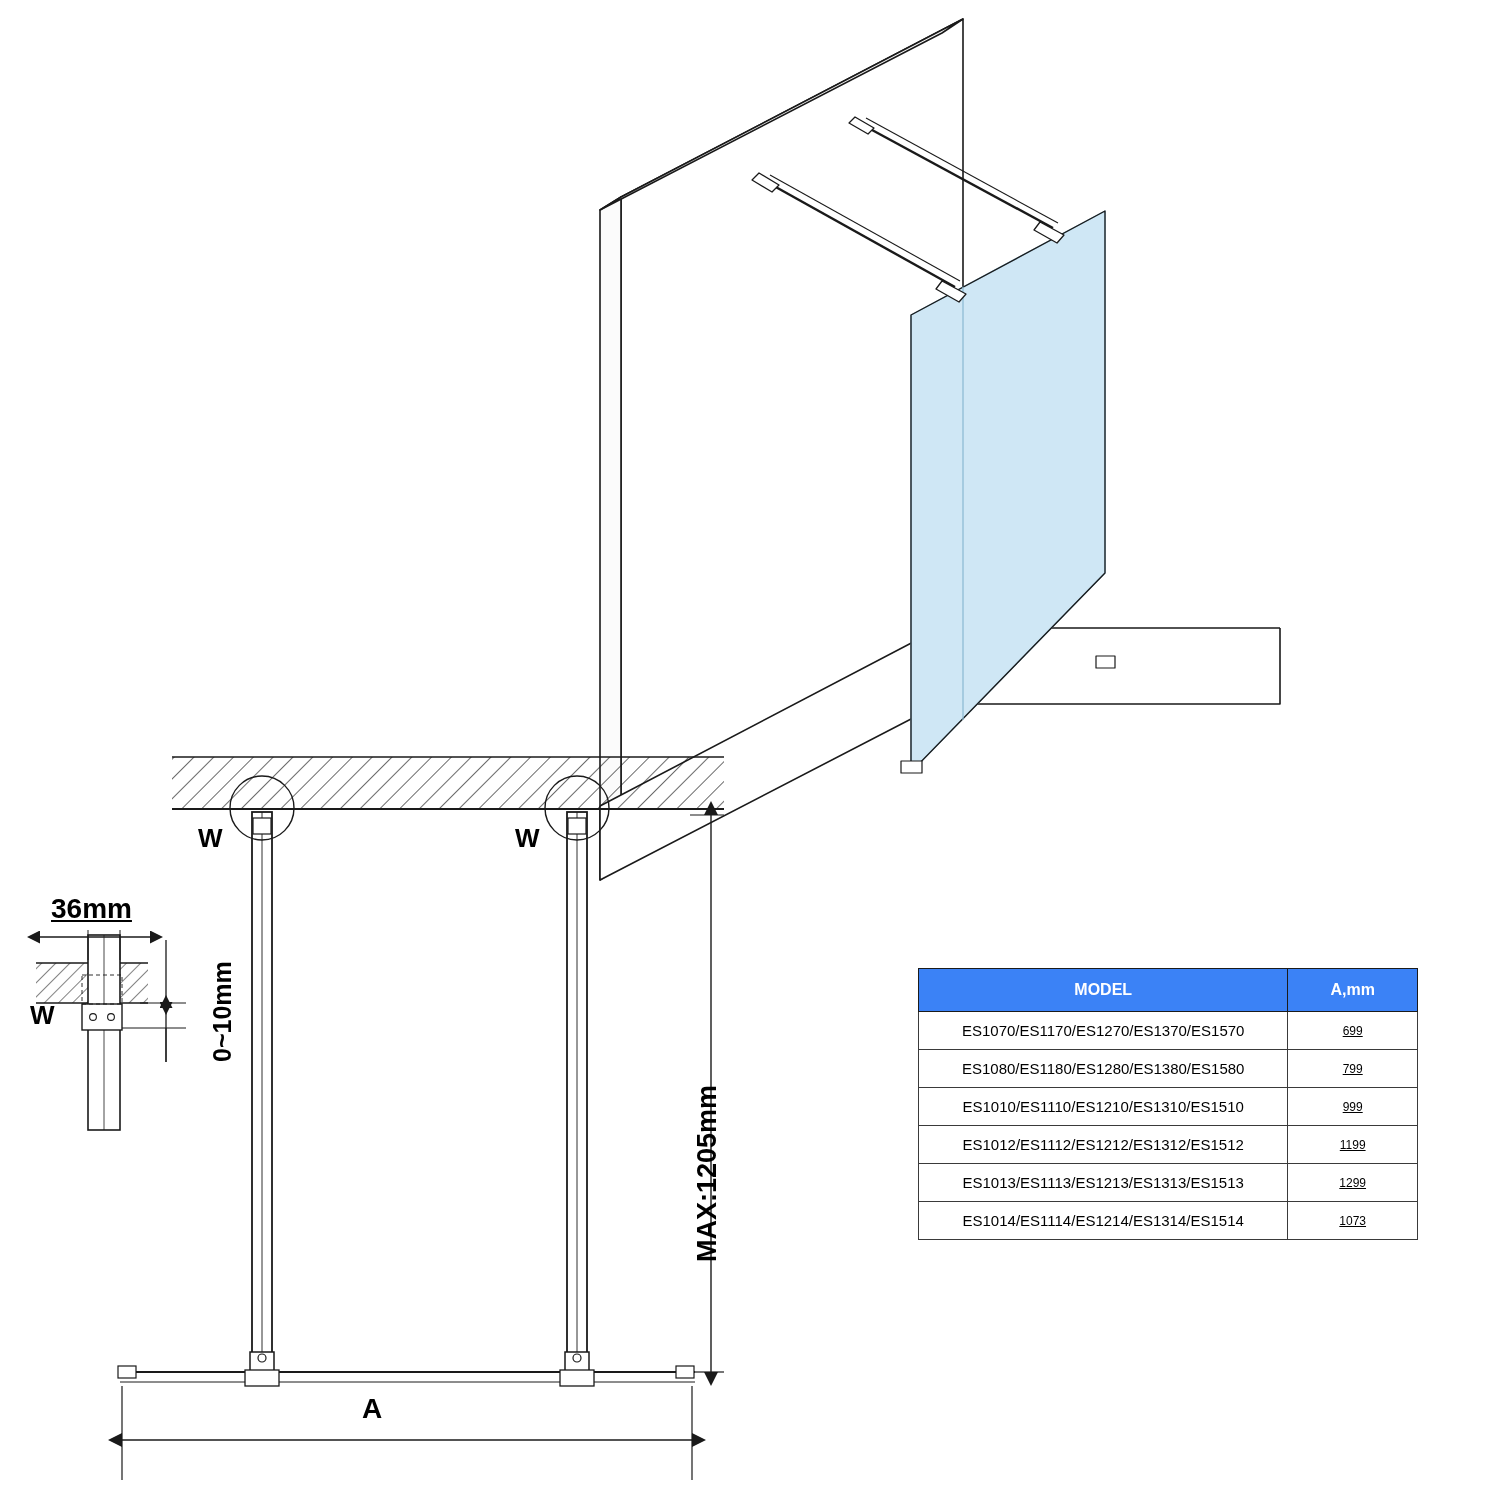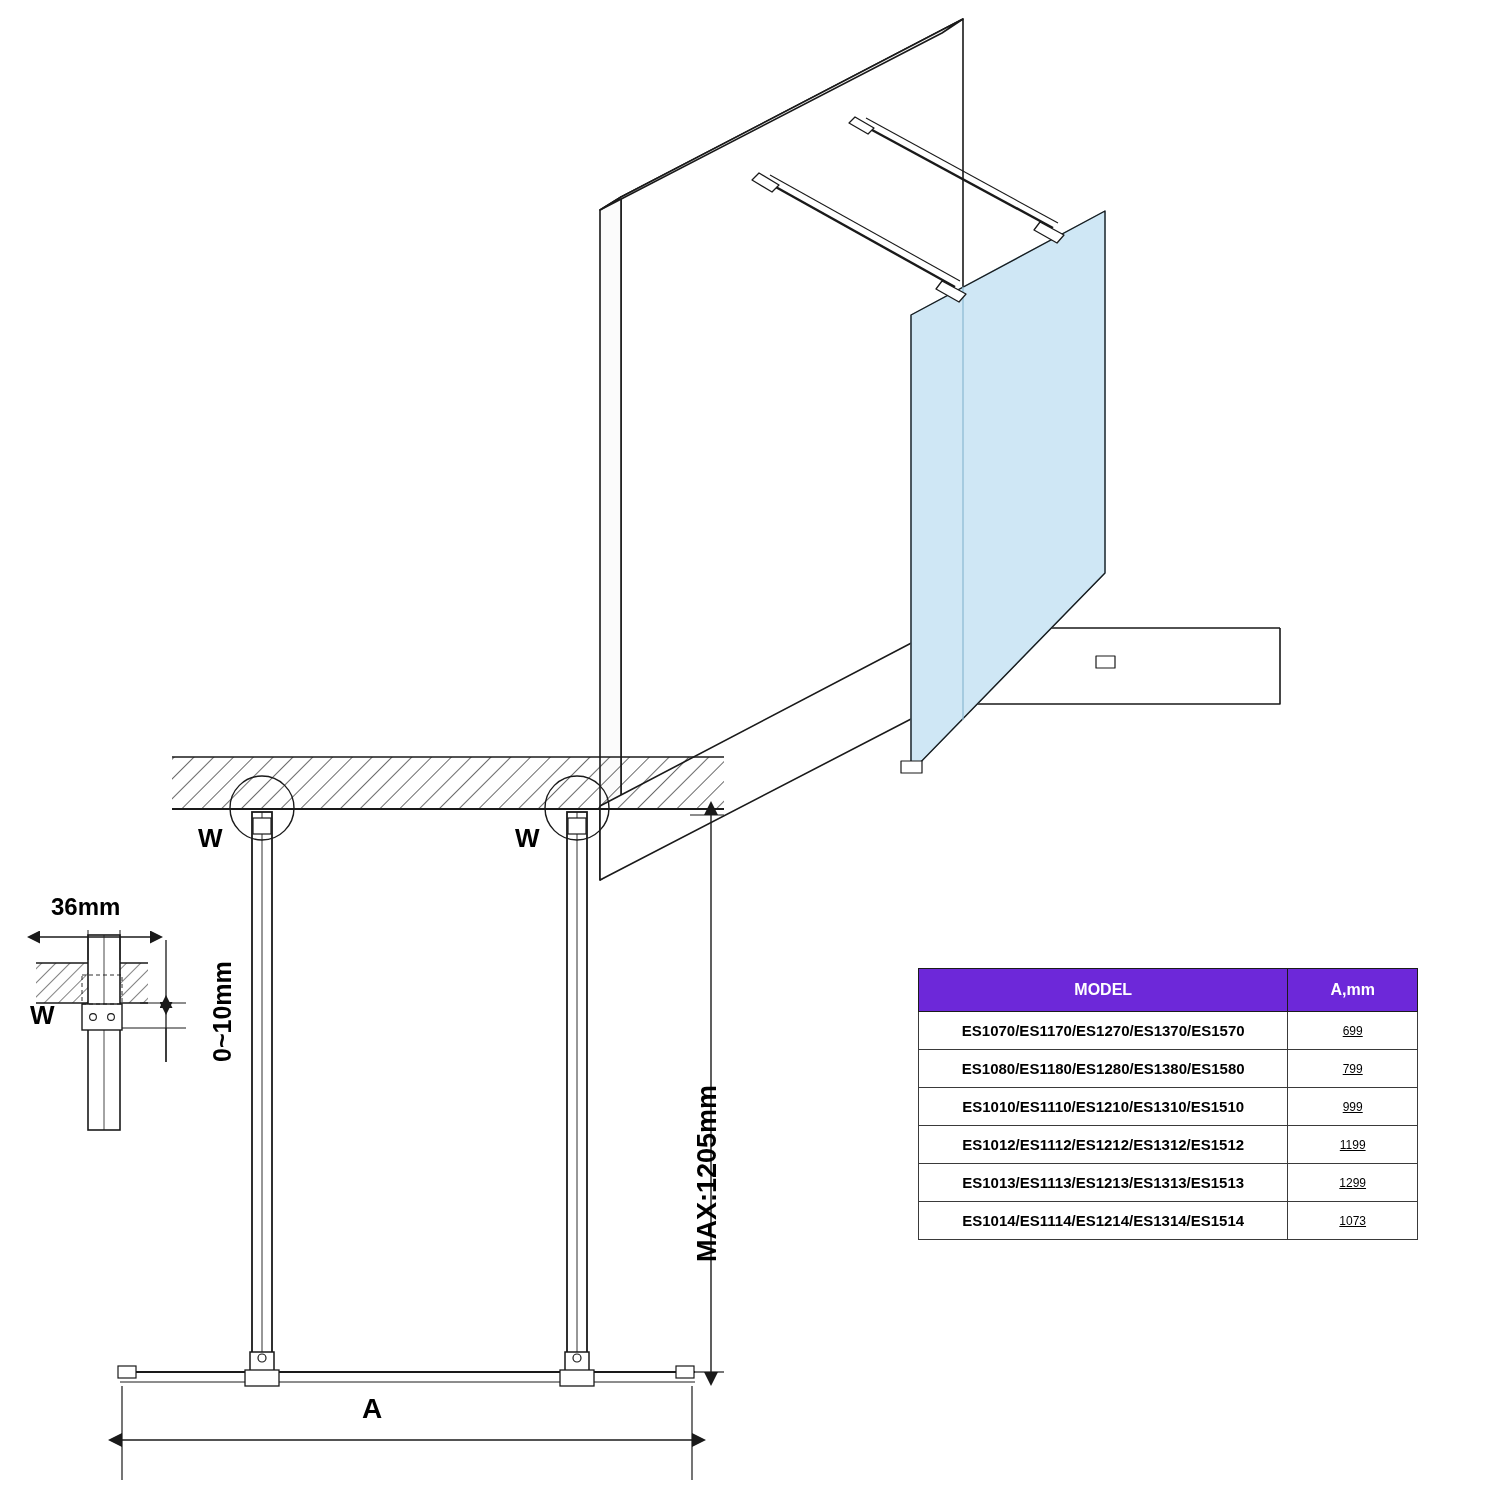--- a/index.html
+++ b/index.html
@@ -34,38 +34,37 @@
     position: absolute;
     left: 918px;
     top: 968px;
     width: 500px;
     border-collapse: collapse;
     font-family: "Liberation Sans", sans-serif;
     font-size: 15px;
     color: #000000;
   }
   #spec-table th {
-    background: #6d28d9;
+    background: #3b82f6;
     color: #ffffff;
     font-size: 16px;
     font-weight: bold;
     padding: 12px 4px;
     border: 1px solid #1b1b1b;
     text-align: center;
   }
   #spec-table td {
     border: 1px solid #3a3a3a;
     padding: 10px 4px;
     text-align: center;
     background: #ffffff;
   }
   #spec-table td.model {
     width: 370px;
     font-size: 15px;
-    font-weight: bold;
   }
   #spec-table td.dim {
     width: 130px;
     font-size: 12px;
     text-decoration: underline;
   }
   .rot90 {
     transform: rotate(-90deg);
     transform-origin: left top;
   }
@@ -187,21 +186,21 @@
       <line x1="166" y1="1028" x2="166" y2="1062" stroke="#1a1a1a" stroke-width="1.1"></line>
     </g>
   </svg>
 
   <div class="lbl" style="left:198px; top:823px; font-size:26px;">W</div>
 
   <div class="lbl" style="left:515px; top:823px; font-size:26px;">W</div>
 
   <div class="lbl" style="left:30px; top:1000px; font-size:26px;">W</div>
 
-  <div class="lbl" style="left:51px; top:893px; font-size:24px;">36mm</div>
+  <div class="lbl" style="left:51px; top:893px; font-size:28px;text-decoration:underline;">36mm</div>
 
   <div class="lbl rot90" style="left:208px; top:1062px; font-size:25px;">0~10mm</div>
 
   <div class="lbl rot90" style="left:692px; top:1262px; font-size:27px;">MAX:1205mm</div>
 
   <div class="lbl" style="left:362px; top:1393px; font-size:28px;">A</div>
 
   <table id="spec-table">
     <thead>
       <tr>

